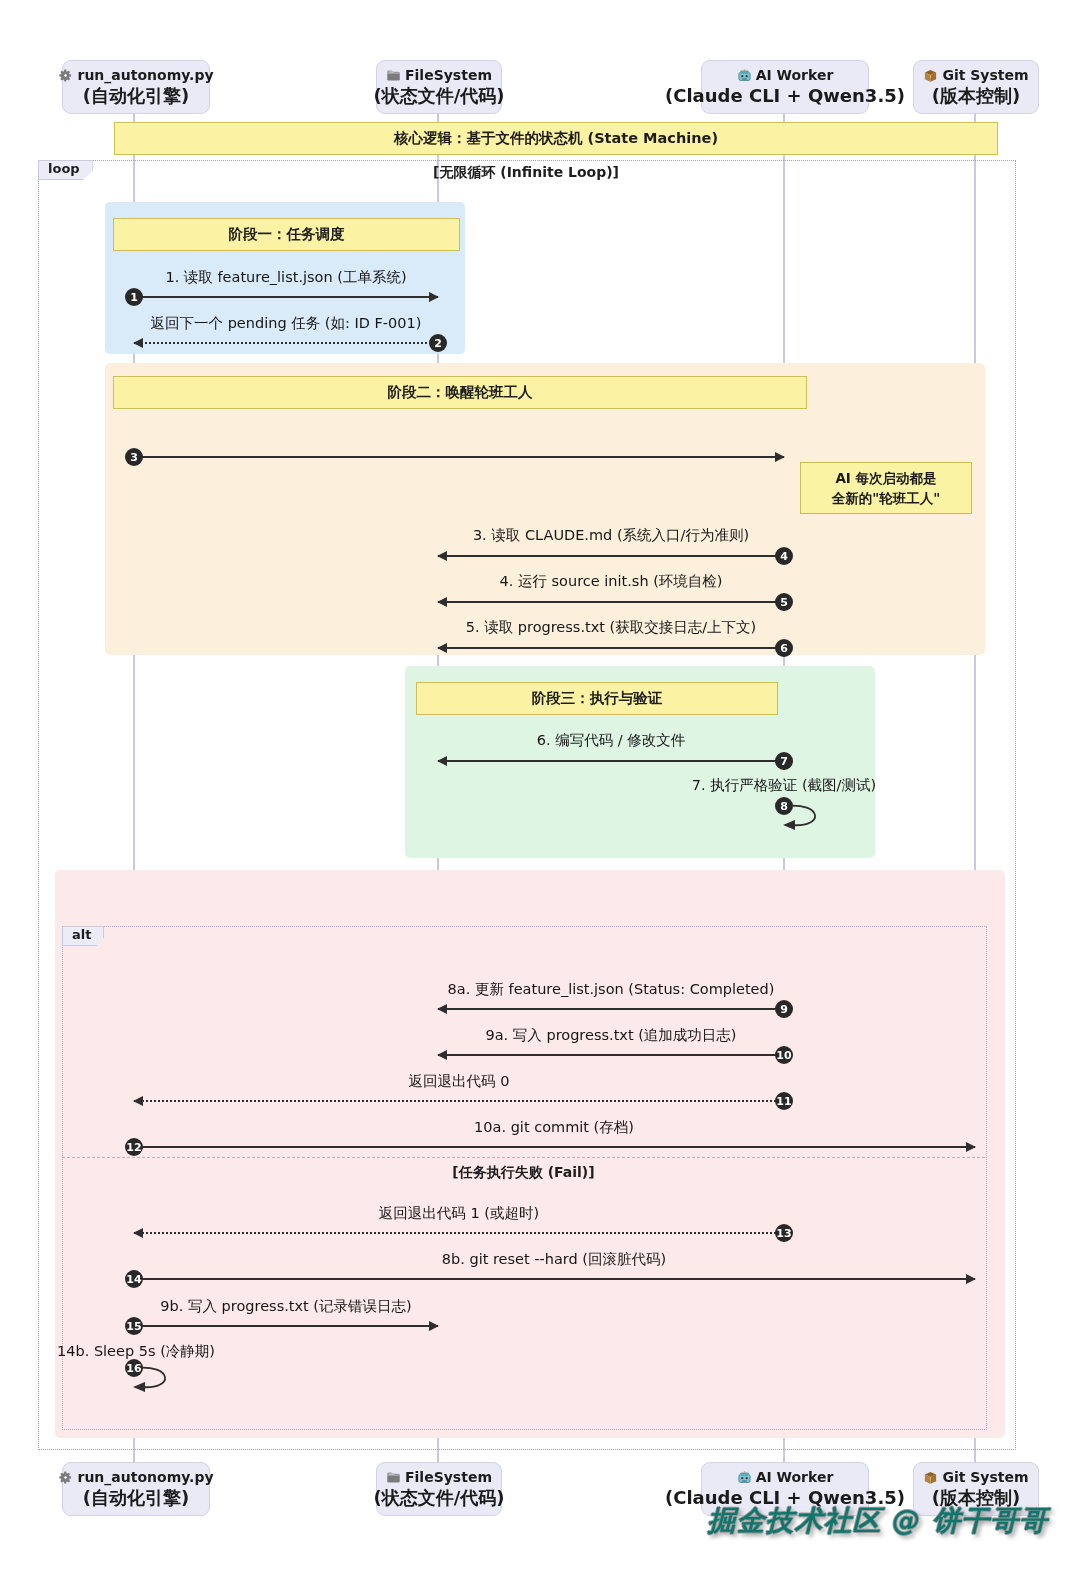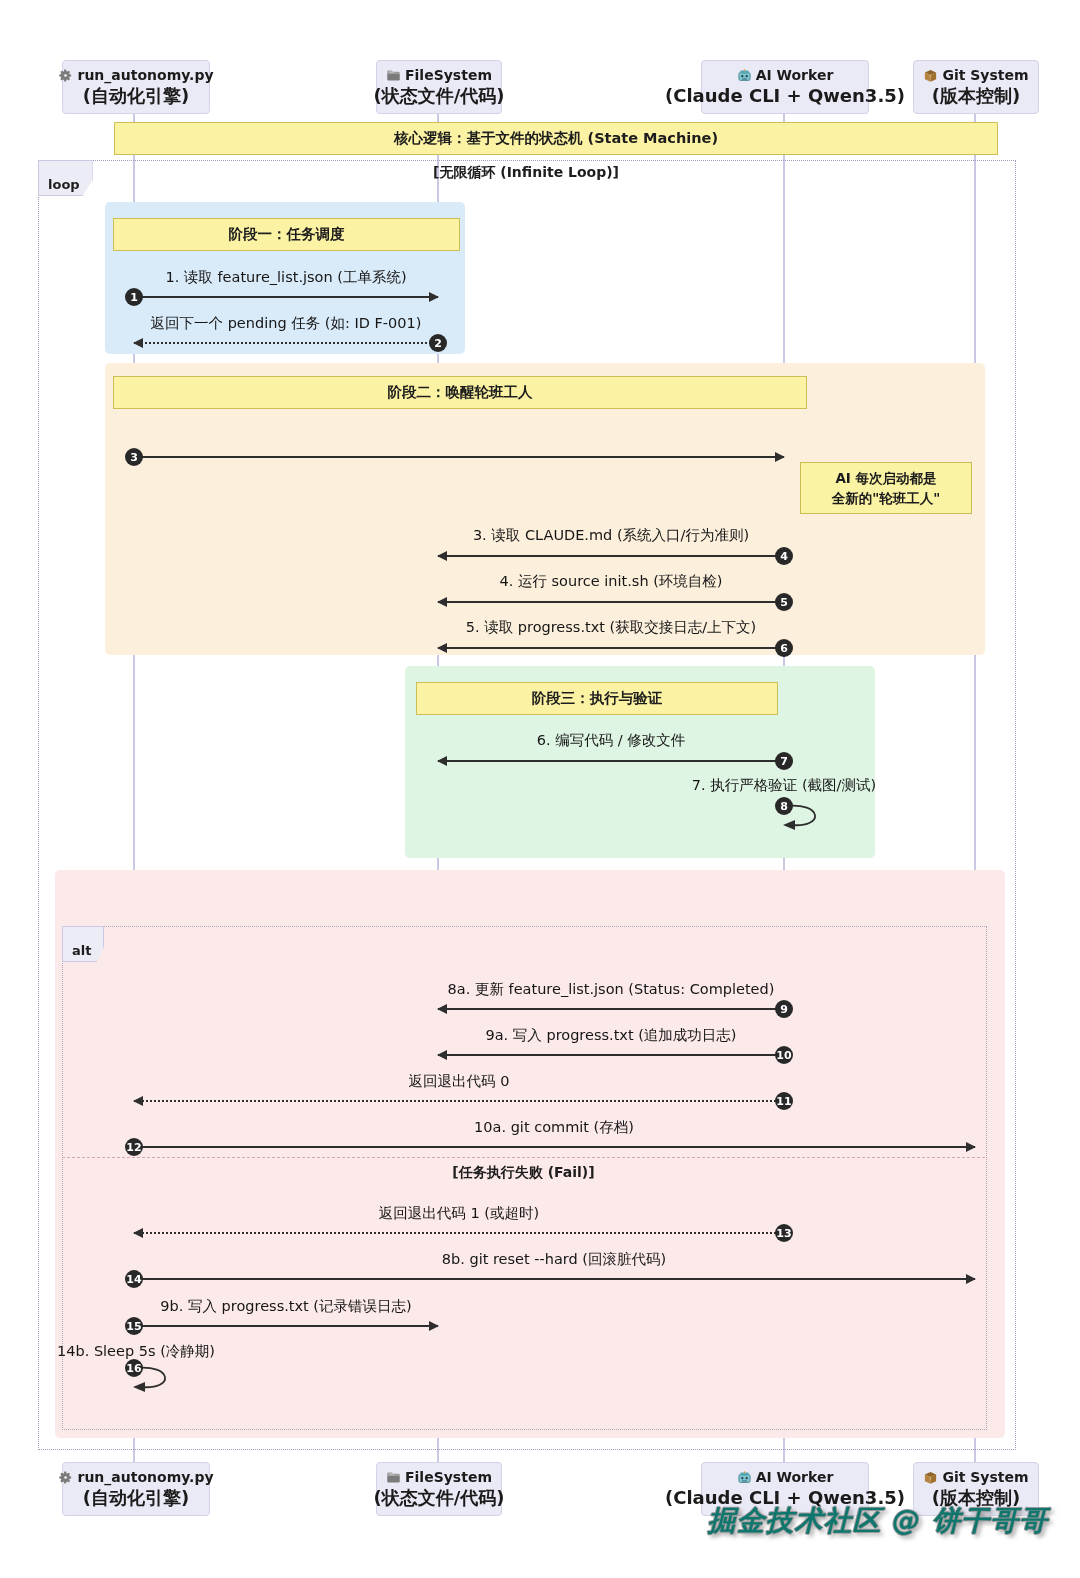--- a/index.html
+++ b/index.html
@@ -1,40 +1,40 @@
 <!DOCTYPE html>
 <html><head>
 <meta charset="utf-8">
 <style>
   html,body{margin:0;padding:0;background:#fff;}
   #canvas{position:relative;width:1080px;height:1578px;background:#ffffff;overflow:hidden;
           font-family:"DejaVu Sans","Liberation Sans",sans-serif;color:#1b1b1b;}
 
   .lifeline{position:absolute;width:2px;background:#c9c9e6;}
 
-  .pbox{position:absolute;background:#eaeaf6;border:1px solid #d2d2e8;border-radius:4px;
+  .pbox{position:absolute;background:#eaeaf6;border:1px solid #d2d2e8;border-radius:9px;
         display:flex;flex-direction:column;align-items:center;justify-content:center;
         text-align:center;line-height:1.25;z-index:6;}
   .pbox .pname{font-size:14px;font-weight:700;white-space:nowrap;display:flex;align-items:center;gap:4px;}
   .pbox .psub{font-size:18px;font-weight:700;white-space:nowrap;}
   .picon{width:15px;height:15px;display:inline-block;}
 
   .banner,.ylabel{position:absolute;background:#fbf3a3;border:1px solid #cdbf55;
         display:flex;align-items:center;justify-content:center;font-size:14.5px;font-weight:700;
         color:#1d1d1d;z-index:7;white-space:nowrap;}
   .phase{position:absolute;border-radius:5px;z-index:1;}
   .ph1{background:#d9eaf8;}
   .ph2{background:#fcf0dd;}
   .ph3{background:#dff5e4;}
   .ph4{background:#fce9e9;}
 
   .frame{position:absolute;border:1.5px dotted #9e9eb8;z-index:5;}
   .frame.altf{border-color:#b3a4bc;}
   .frame-label{position:absolute;background:#ececf7;border:1px solid #c9c9e0;font-size:13px;
-        font-weight:700;padding:16px 12px 3px 9px;color:#1d1d1d;z-index:8;
+        font-weight:700;padding:0 12px 3px 9px;color:#1d1d1d;z-index:8;
         clip-path:polygon(0 0,100% 0,100% 55%,82% 100%,0 100%);}
   .frame-title{position:absolute;font-size:14px;font-weight:700;color:#1d1d1d;text-align:center;z-index:8;white-space:nowrap;}
   .divider{position:absolute;border-top:1.5px dashed #d4a8b0;z-index:6;}
 
   .note{position:absolute;background:#fbf3a4;border:1px solid #c9bc50;font-size:13.5px;font-weight:700;
         text-align:center;line-height:1.5;display:flex;flex-direction:column;justify-content:center;z-index:7;}
 
   .mlabel{position:absolute;transform:translateX(-50%);white-space:nowrap;font-size:14.5px;color:#161616;z-index:9;}
   .arrow{position:absolute;height:0;border-top:2px solid #2e2e2e;z-index:9;}
   .arrow.dashed{border-top:2px dotted #2e2e2e;}

